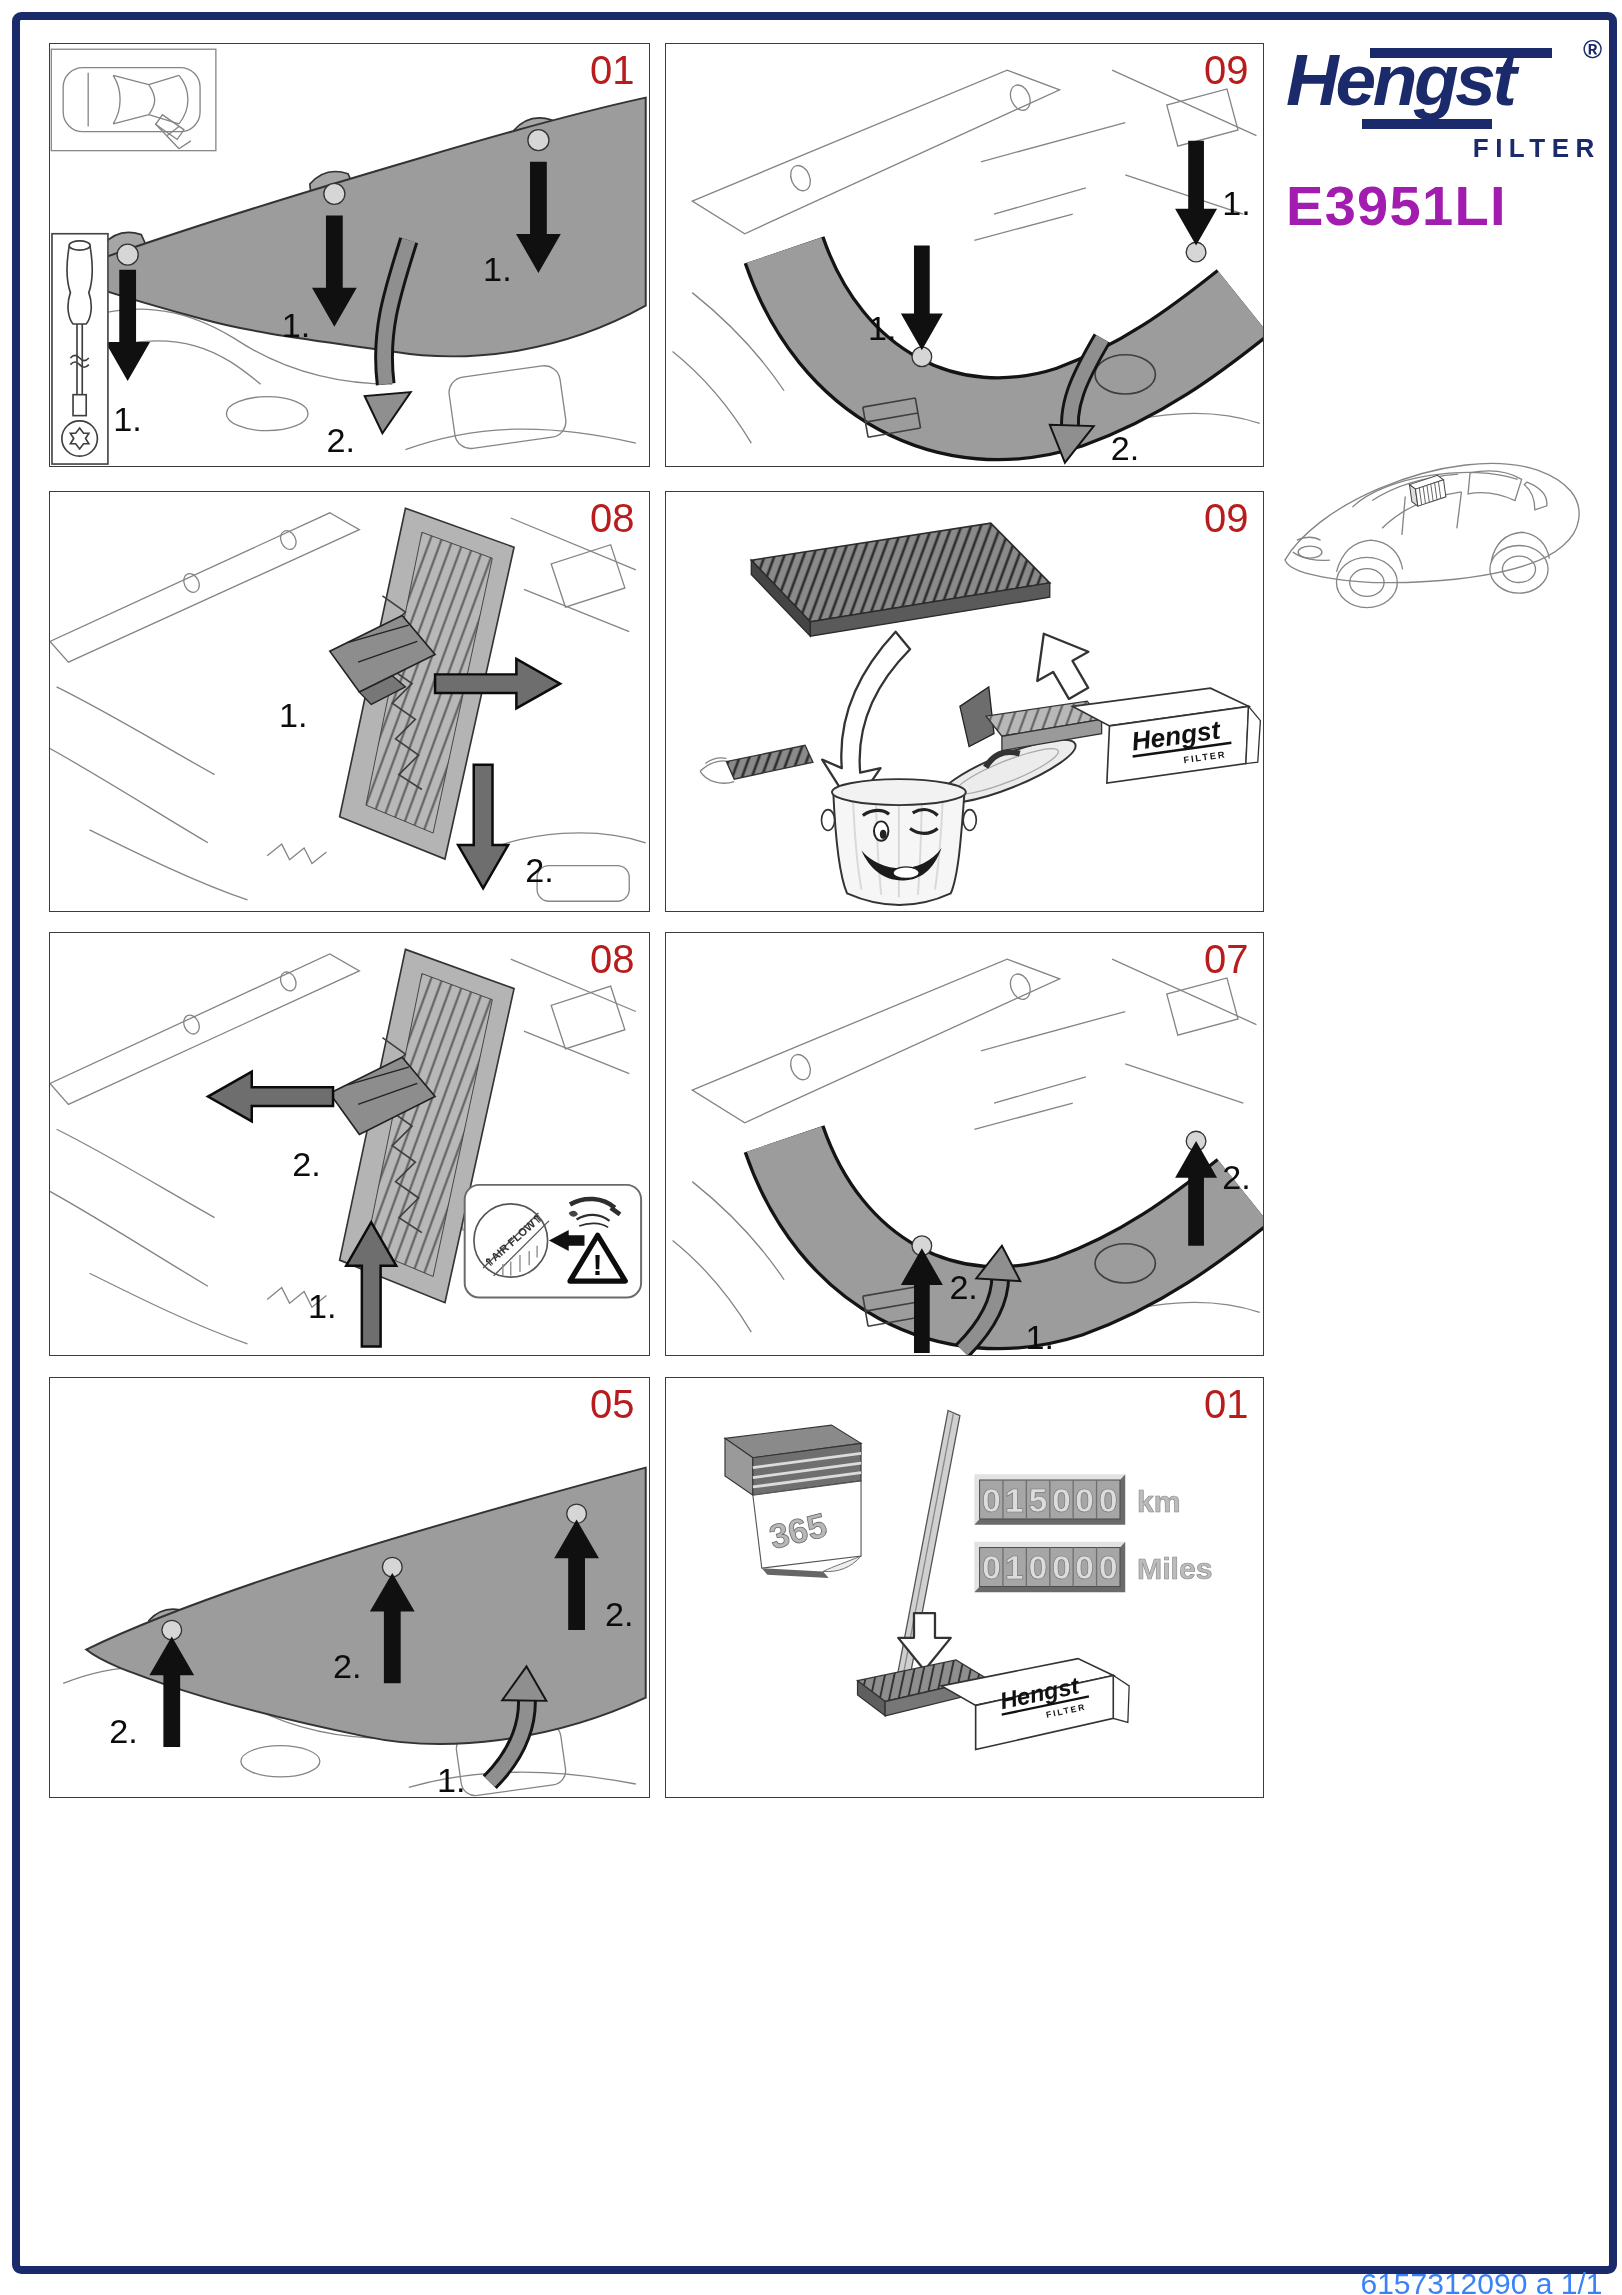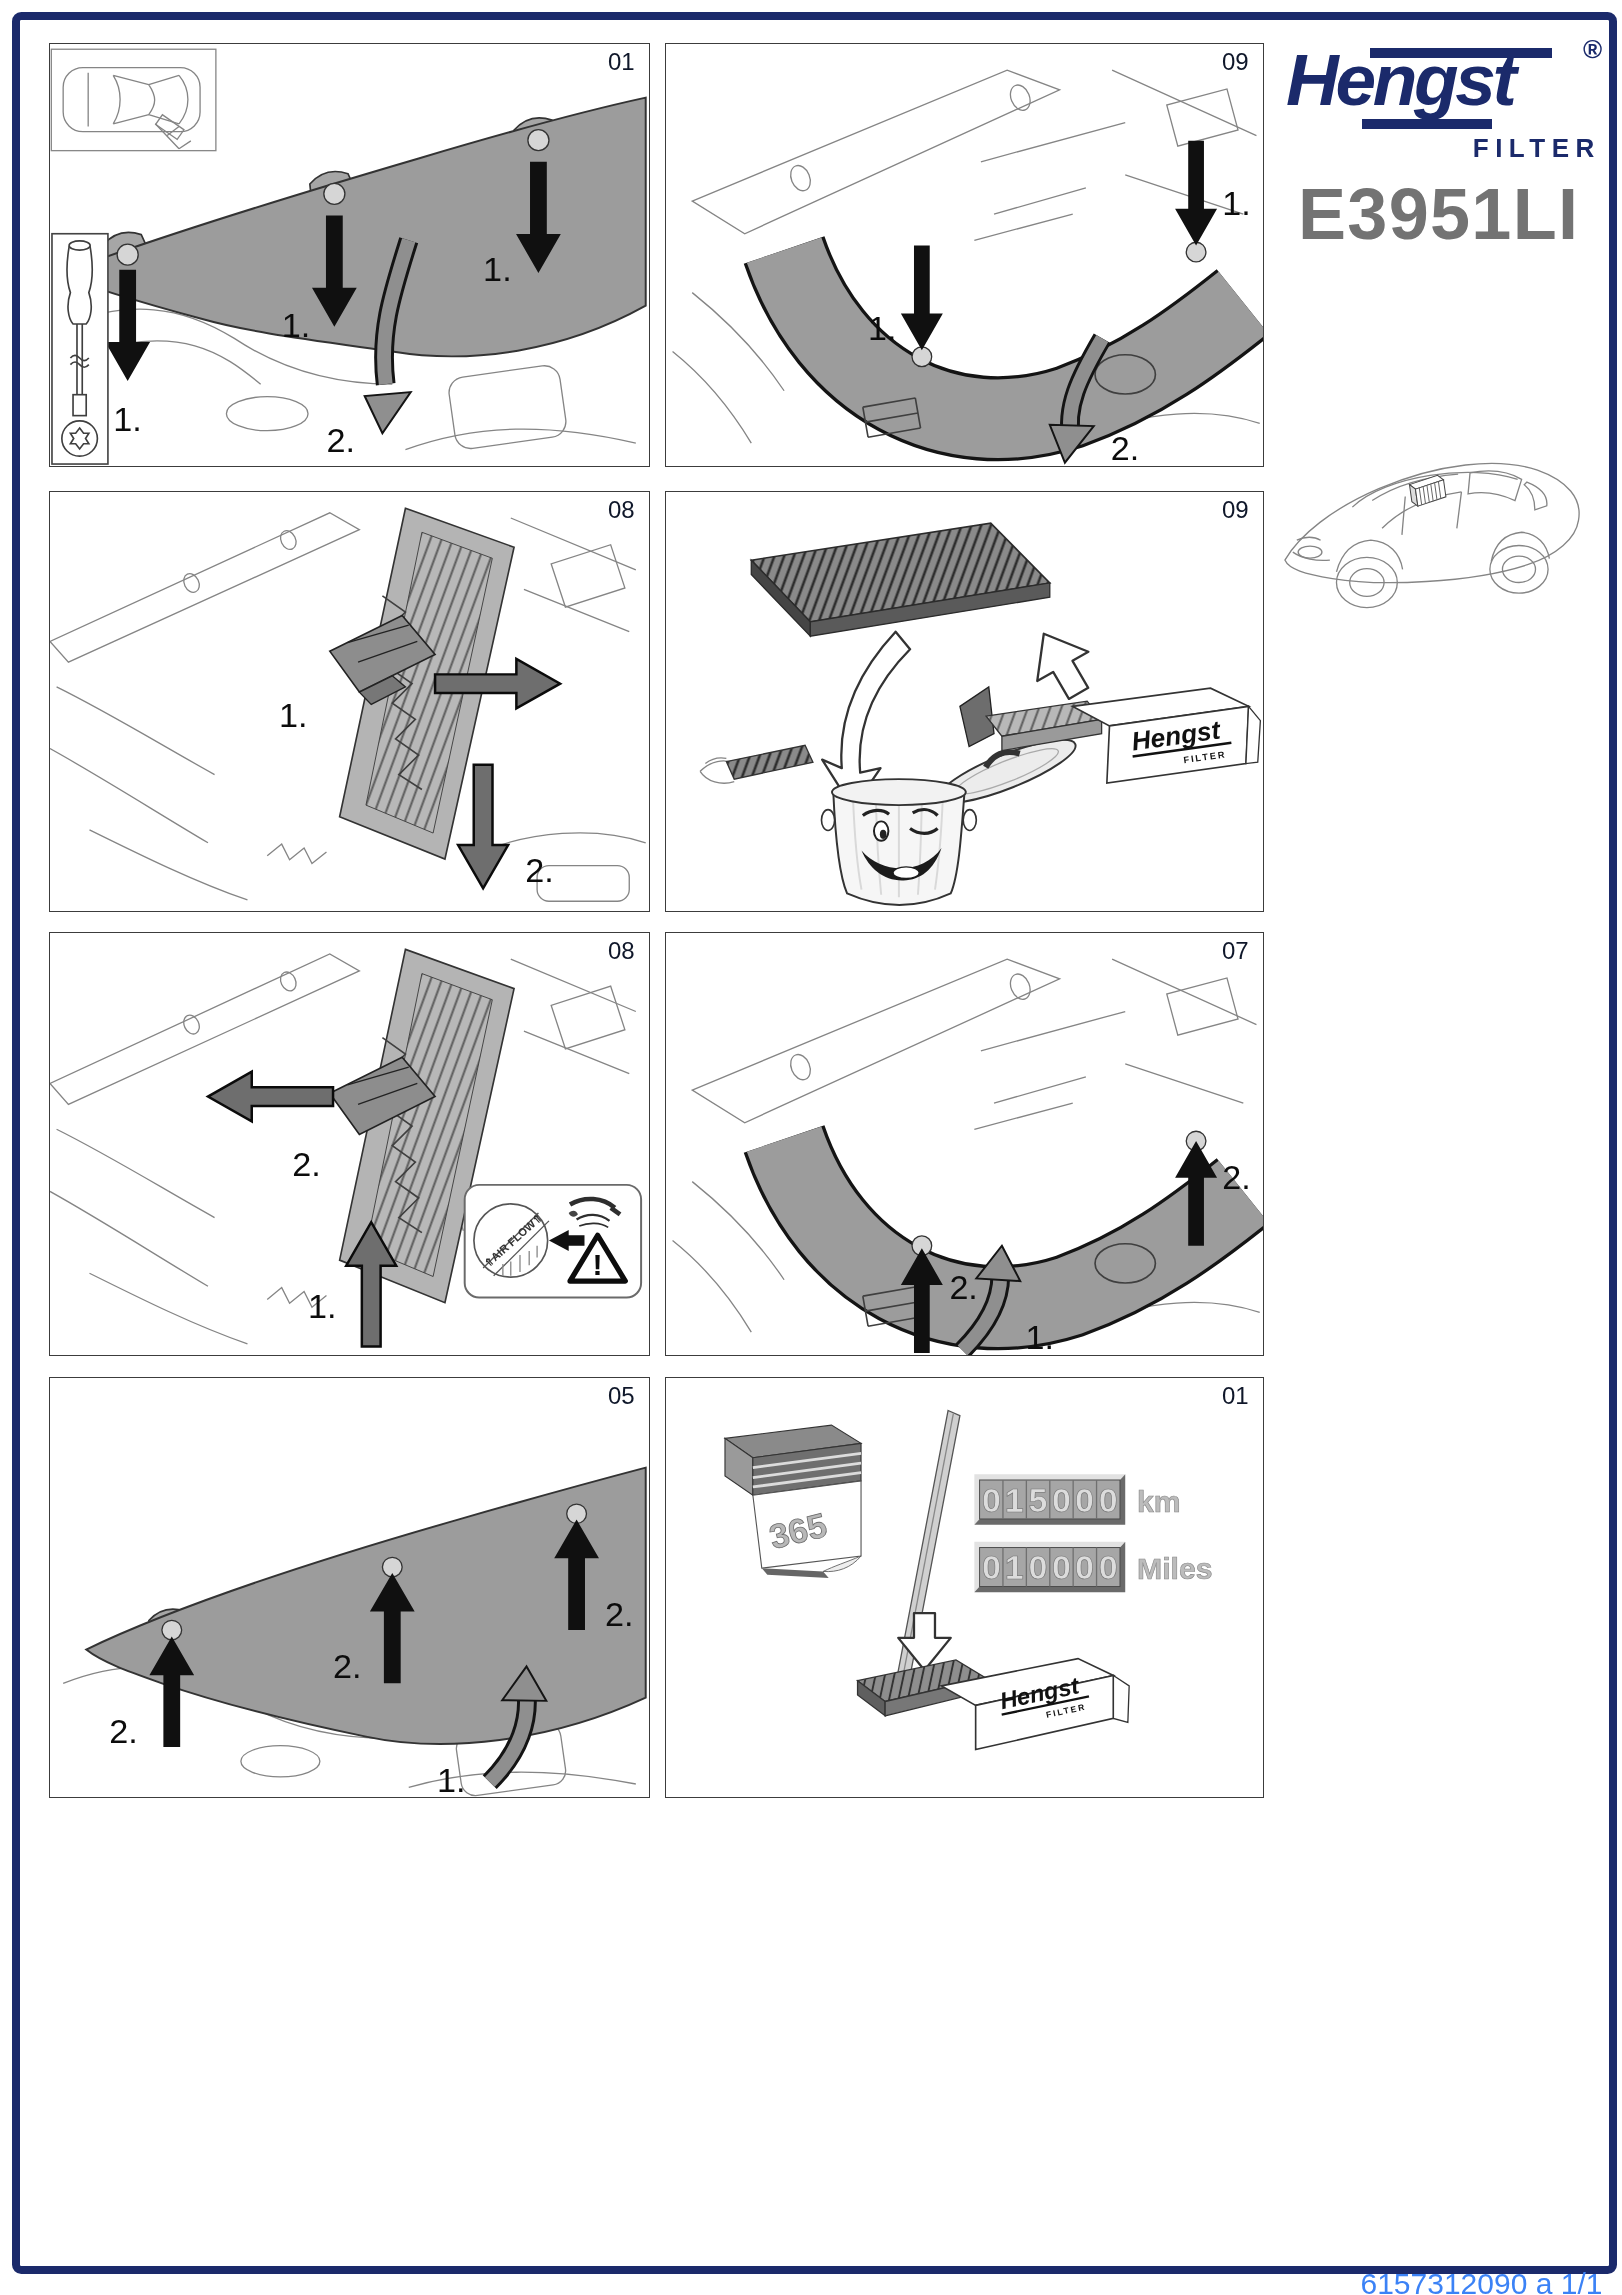--- a/index.html
+++ b/index.html
@@ -2,21 +2,21 @@
 <html style="font-size:10.5px"><head>
 <meta charset="utf-8">
 <style>
   html,body{margin:0;padding:0;background:#fff;}
   .page{position:relative;width:1622px;height:2295px;background:#fff;overflow:hidden;
         font-family:"Liberation Sans",sans-serif;}
   .frame{position:absolute;left:11.8px;top:11.8px;width:1589px;height:2246px;
          border:8.5px solid #1b2a6b;border-radius:9.2px;}
   .panel{position:absolute;background:#fff;border:1.3px solid #3c3c3c;}
   .panel svg{position:absolute;left:0;top:0;width:100%;height:100%;}
-  .pnum{position:absolute;top:3.9px;right:14.4px;font-size:24px;color:#0f172a;}
+  .pnum{position:absolute;top:3.9px;right:14.4px;font-size:40px;color:#b91c1c;}
   
   .lineart{stroke:#858585;fill:none;stroke-width:2px;}
   .lineart-d{stroke:#3f3f3f;fill:none;stroke-width:2.5px;}
   .panelfill{fill:#9c9c9c;stroke:#333;stroke-width:3px;}
   .tabfill{fill:#a6a6a6;stroke:#333;stroke-width:2.5px;}
   .hole{fill:#d6d6d6;stroke:#333;stroke-width:2px;}
   .arrow-black{fill:#101010;}
   .arrow-grey{fill:#6e6e6e;stroke:#0b0b0b;stroke-width:4px;}
   .ca-out{fill:none;stroke:#141414;stroke-width:30px;}
   .ca-in{fill:none;stroke:#8f8f8f;stroke-width:21px;}
@@ -34,22 +34,22 @@
   
   .brand-block{position:absolute;left:1286px;top:34px;width:324px;height:209px;}
   .logo{position:relative;height:131px;}
   .logo-word{position:absolute;left:0;top:3.9px;font-style:italic;font-weight:900;
              font-size:73px;color:#1b2a6b;letter-spacing:-3.3px;}
   .logo-bar-top{position:absolute;left:84px;top:14.4px;width:182px;height:9.8px;background:#1b2a6b;}
   .logo-bar-bottom{position:absolute;left:76px;top:85px;width:130px;height:9.8px;background:#1b2a6b;}
   .logo-reg{position:absolute;right:7.9px;top:0px;font-weight:bold;font-size:26px;color:#1b2a6b;}
   .logo-sub{position:absolute;right:9.2px;top:99px;font-weight:900;font-size:26px;
             letter-spacing:6.5px;color:#1b2a6b;}
-  .part-number{position:absolute;left:12px;top:139px;font-weight:900;font-size:72px;
-               color:#737373;letter-spacing:1.3px;}
+  .part-number{position:absolute;left:0;top:139px;font-weight:900;font-size:56px;
+               color:#a21caf;letter-spacing:1.3px;}
   .car-art{position:absolute;left:1273px;top:422px;width:324px;height:206px;}
   .docnum{position:absolute;right:19.6px;top:2220px;font-size:30px;color:#3b82f6;margin-top:47px;}
 </style>
 </head>
 <body>
 
 <div class="page">
   <div class="frame"></div>
 
   <svg style="position:absolute;width:0;height:0" aria-hidden="true">

